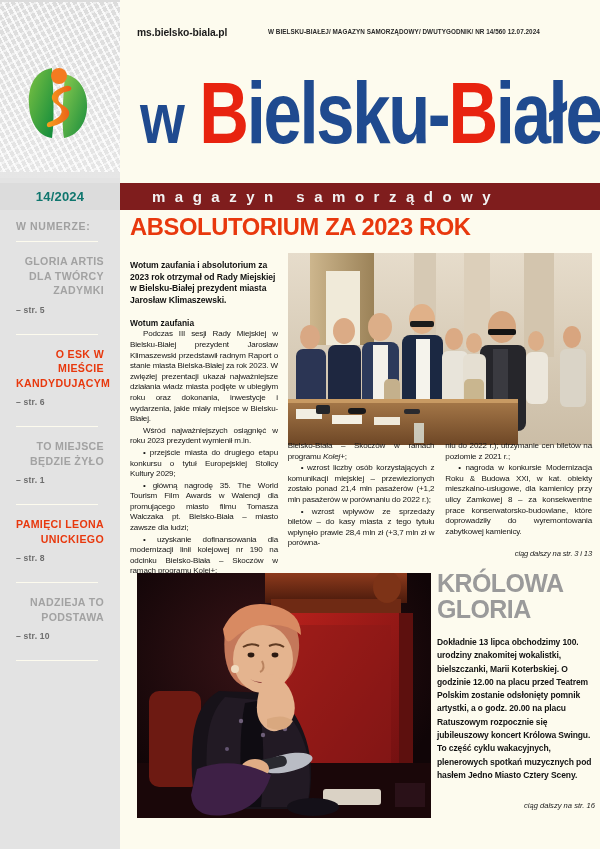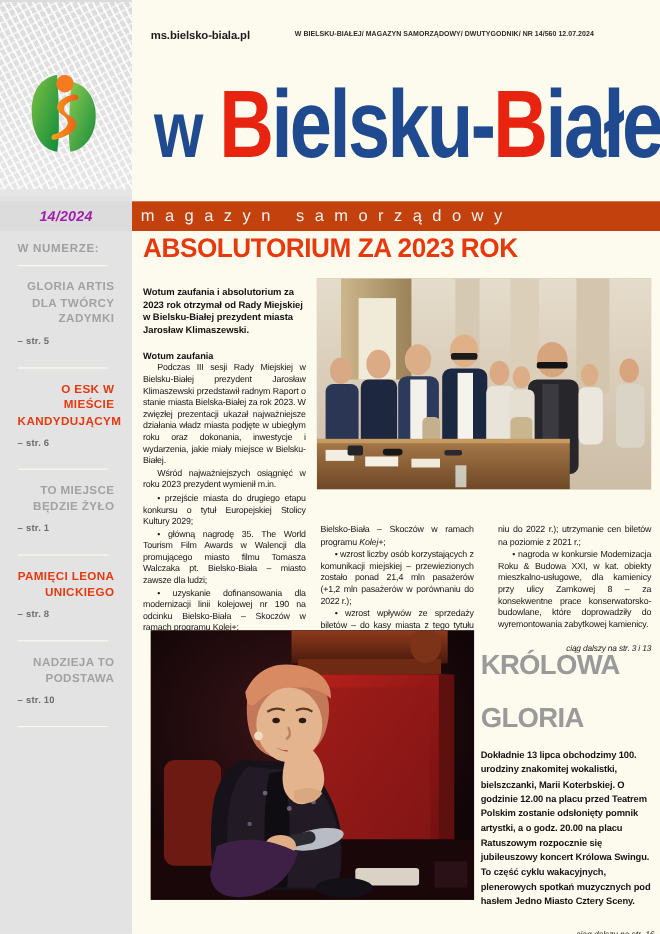--- a/index.html
+++ b/index.html
@@ -25,23 +25,23 @@
     position: absolute; left: -10px; top: 2px; width: 150px; height: 170px;
     background:
       repeating-linear-gradient(62deg, rgba(255,255,255,.85) 0 2px, rgba(255,255,255,0) 2px 6px),
       repeating-linear-gradient(152deg, rgba(255,255,255,.55) 0 2px, rgba(255,255,255,0) 2px 7px);
     opacity: .95;
   }
   .logo-mark { position: absolute; left: 22px; top: 60px; width: 74px; height: 84px; }
 
   .issue-band {
     position: absolute; left: 0; top: 183px; width: 120px; height: 27px;
-    background: #dcdcdc; color: #a21caf;
+    background: #dcdcdc; color: #0f766e;
     font-weight: bold; font-size: 13px; letter-spacing: .2px;
-    display: flex; align-items: center; justify-content: center; font-style: italic;
+    display: flex; align-items: center; justify-content: center;
   }
   .rail-body { position: absolute; left: 0; top: 210px; width: 114px; }
   .rail-head {
     font-size: 10.5px; font-weight: bold; letter-spacing: .6px;
     color: #a0a0a0; padding: 10px 0 0 16px;
   }
   .rail-sep { height: 1px; background: #fdfbee; margin: 9px 16px 0 16px; }
   .rail-item { padding: 12px 10px 10px 16px; }
   .rail-item .t {
     font-size: 10.6px; font-weight: bold; line-height: 14.5px;
@@ -73,23 +73,23 @@
     font-weight: bold; font-size: 74px; line-height: 74px;
     color: #1f4a8f; letter-spacing: -2.5px;
     transform: scaleX(.93) scaleY(1.18); transform-origin: left center;
     white-space: nowrap;
   }
   .mh .red { color: #e8230f; }
   .mh .w { font-size: 62px; }
 
   .tag-band {
     position: absolute; left: 120px; top: 183px; width: 480px; height: 27px;
-    background: #c2410c; color: #f2f2f2;
-    display: flex; align-items: center; padding-left: 8px;
-    font-size: 15px; font-weight: normal; letter-spacing: 9.5px;
+    background: #7f1d1d; color: #f2f2f2;
+    display: flex; align-items: center; padding-left: 32px;
+    font-size: 15px; font-weight: bold; letter-spacing: 9.5px;
   }
 
   
   .main { position: absolute; left: 130px; top: 214px; width: 462px; }
   .lead-title {
     color: #e8380d; font-weight: bold; font-size: 24.5px;
     letter-spacing: -.4px; line-height: 26px;
     transform: scaleX(.97); transform-origin: left center;
   }
   .lead-row { display: flex; gap: 10px; margin-top: 20px; }
@@ -111,37 +111,36 @@
 
   .photo1 {
     position: absolute; left: 288px; top: 253px; width: 304px; height: 192px;
     background: #c9bba8; overflow: hidden;
   }
   .photo2 {
     position: absolute; left: 137px; top: 573px; width: 294px; height: 245px;
     background: #2a0c0c; overflow: hidden;
   }
   .cols3 {
-    position: absolute; left: 130px; top: 476px; width: 462px;
-    display: flex; gap: 22px;
+    position: absolute; left: 130px; top: 440px; width: 462px;
+    display: flex; gap: 11px;
   }
   .cols3 .c { width: 148px; }
   .jump {
     text-align: right; font-style: italic; font-size: 7.6px;
     color: #1a1a1a; margin-top: 12px;
   }
 
   
   .krol {
     position: absolute; left: 437px; top: 570px; width: 158px;
   }
   .krol-title {
     color: #9a9a9a; font-weight: bold; font-size: 25px; line-height: 26px;
     letter-spacing: -.6px;
-    margin-top: 22px;
   }
   .krol-body {
     margin-top: 14px; font-size: 8.5px; line-height: 13.3px;
     font-weight: bold; color: #131313; letter-spacing: -.1px;
   }
   .krol-jump {
     margin-top: 19px; text-align: right; font-style: italic;
     font-size: 7.6px; color: #1a1a1a;
   }
 </style>

